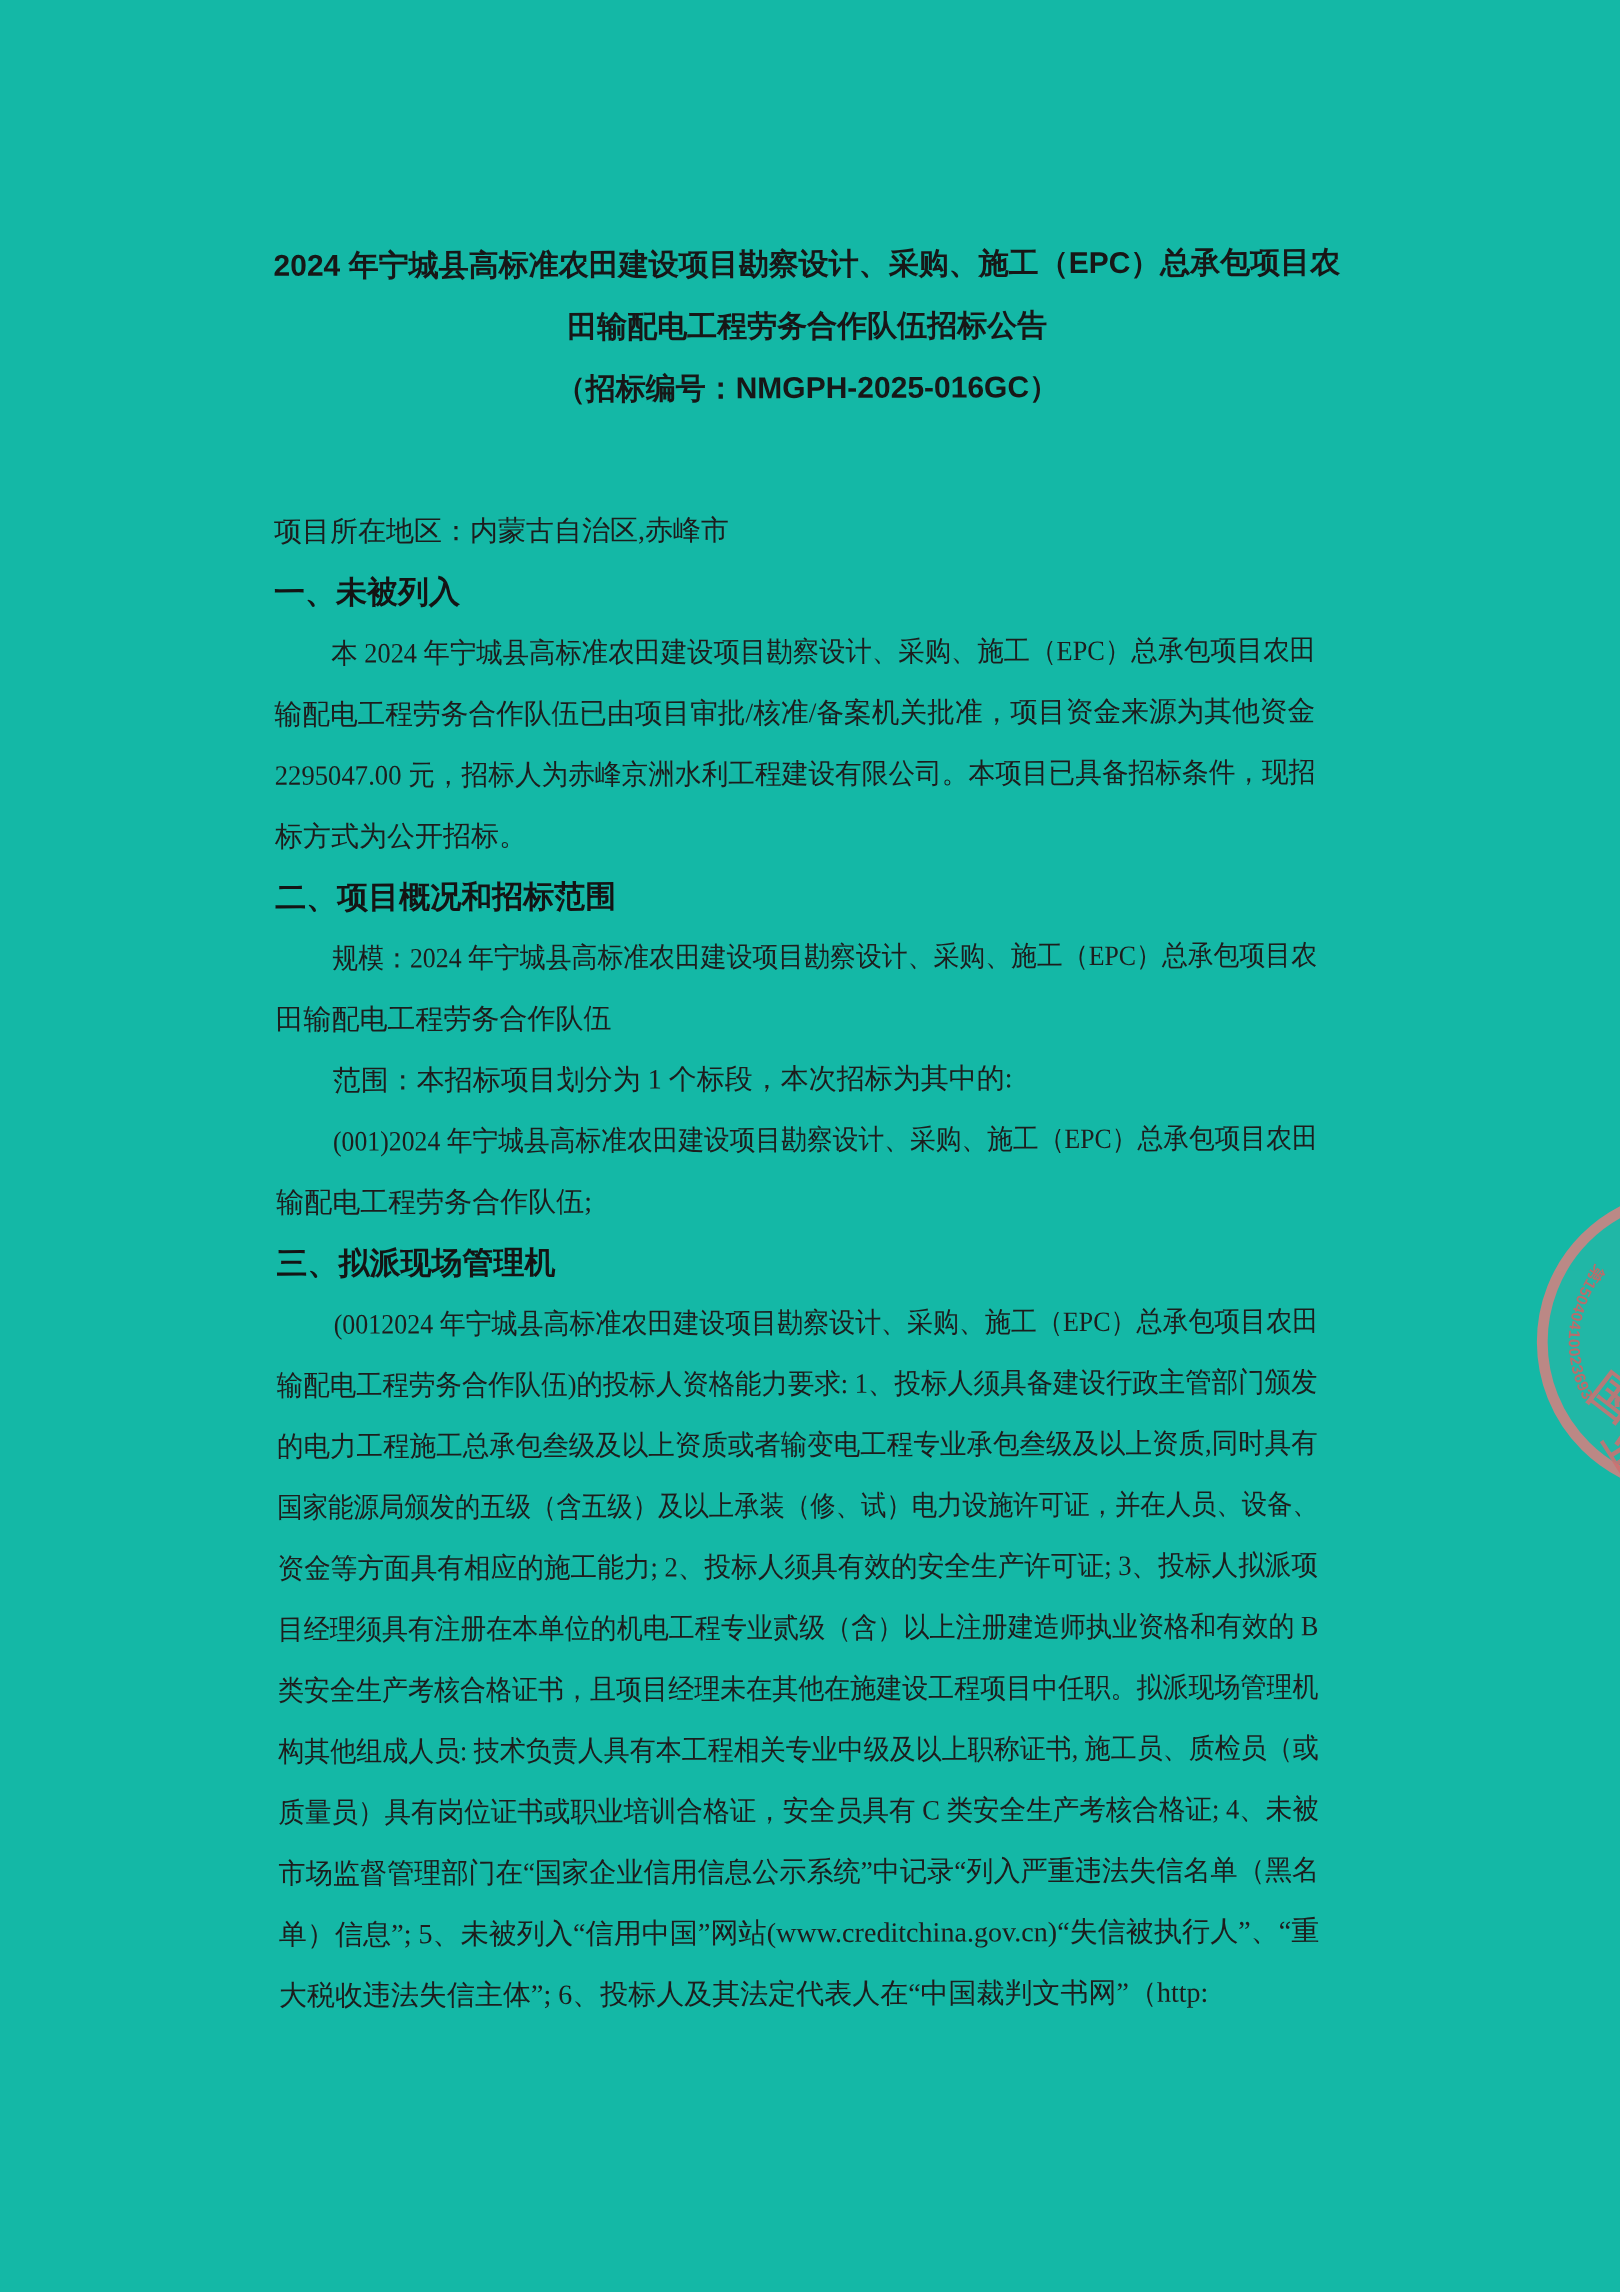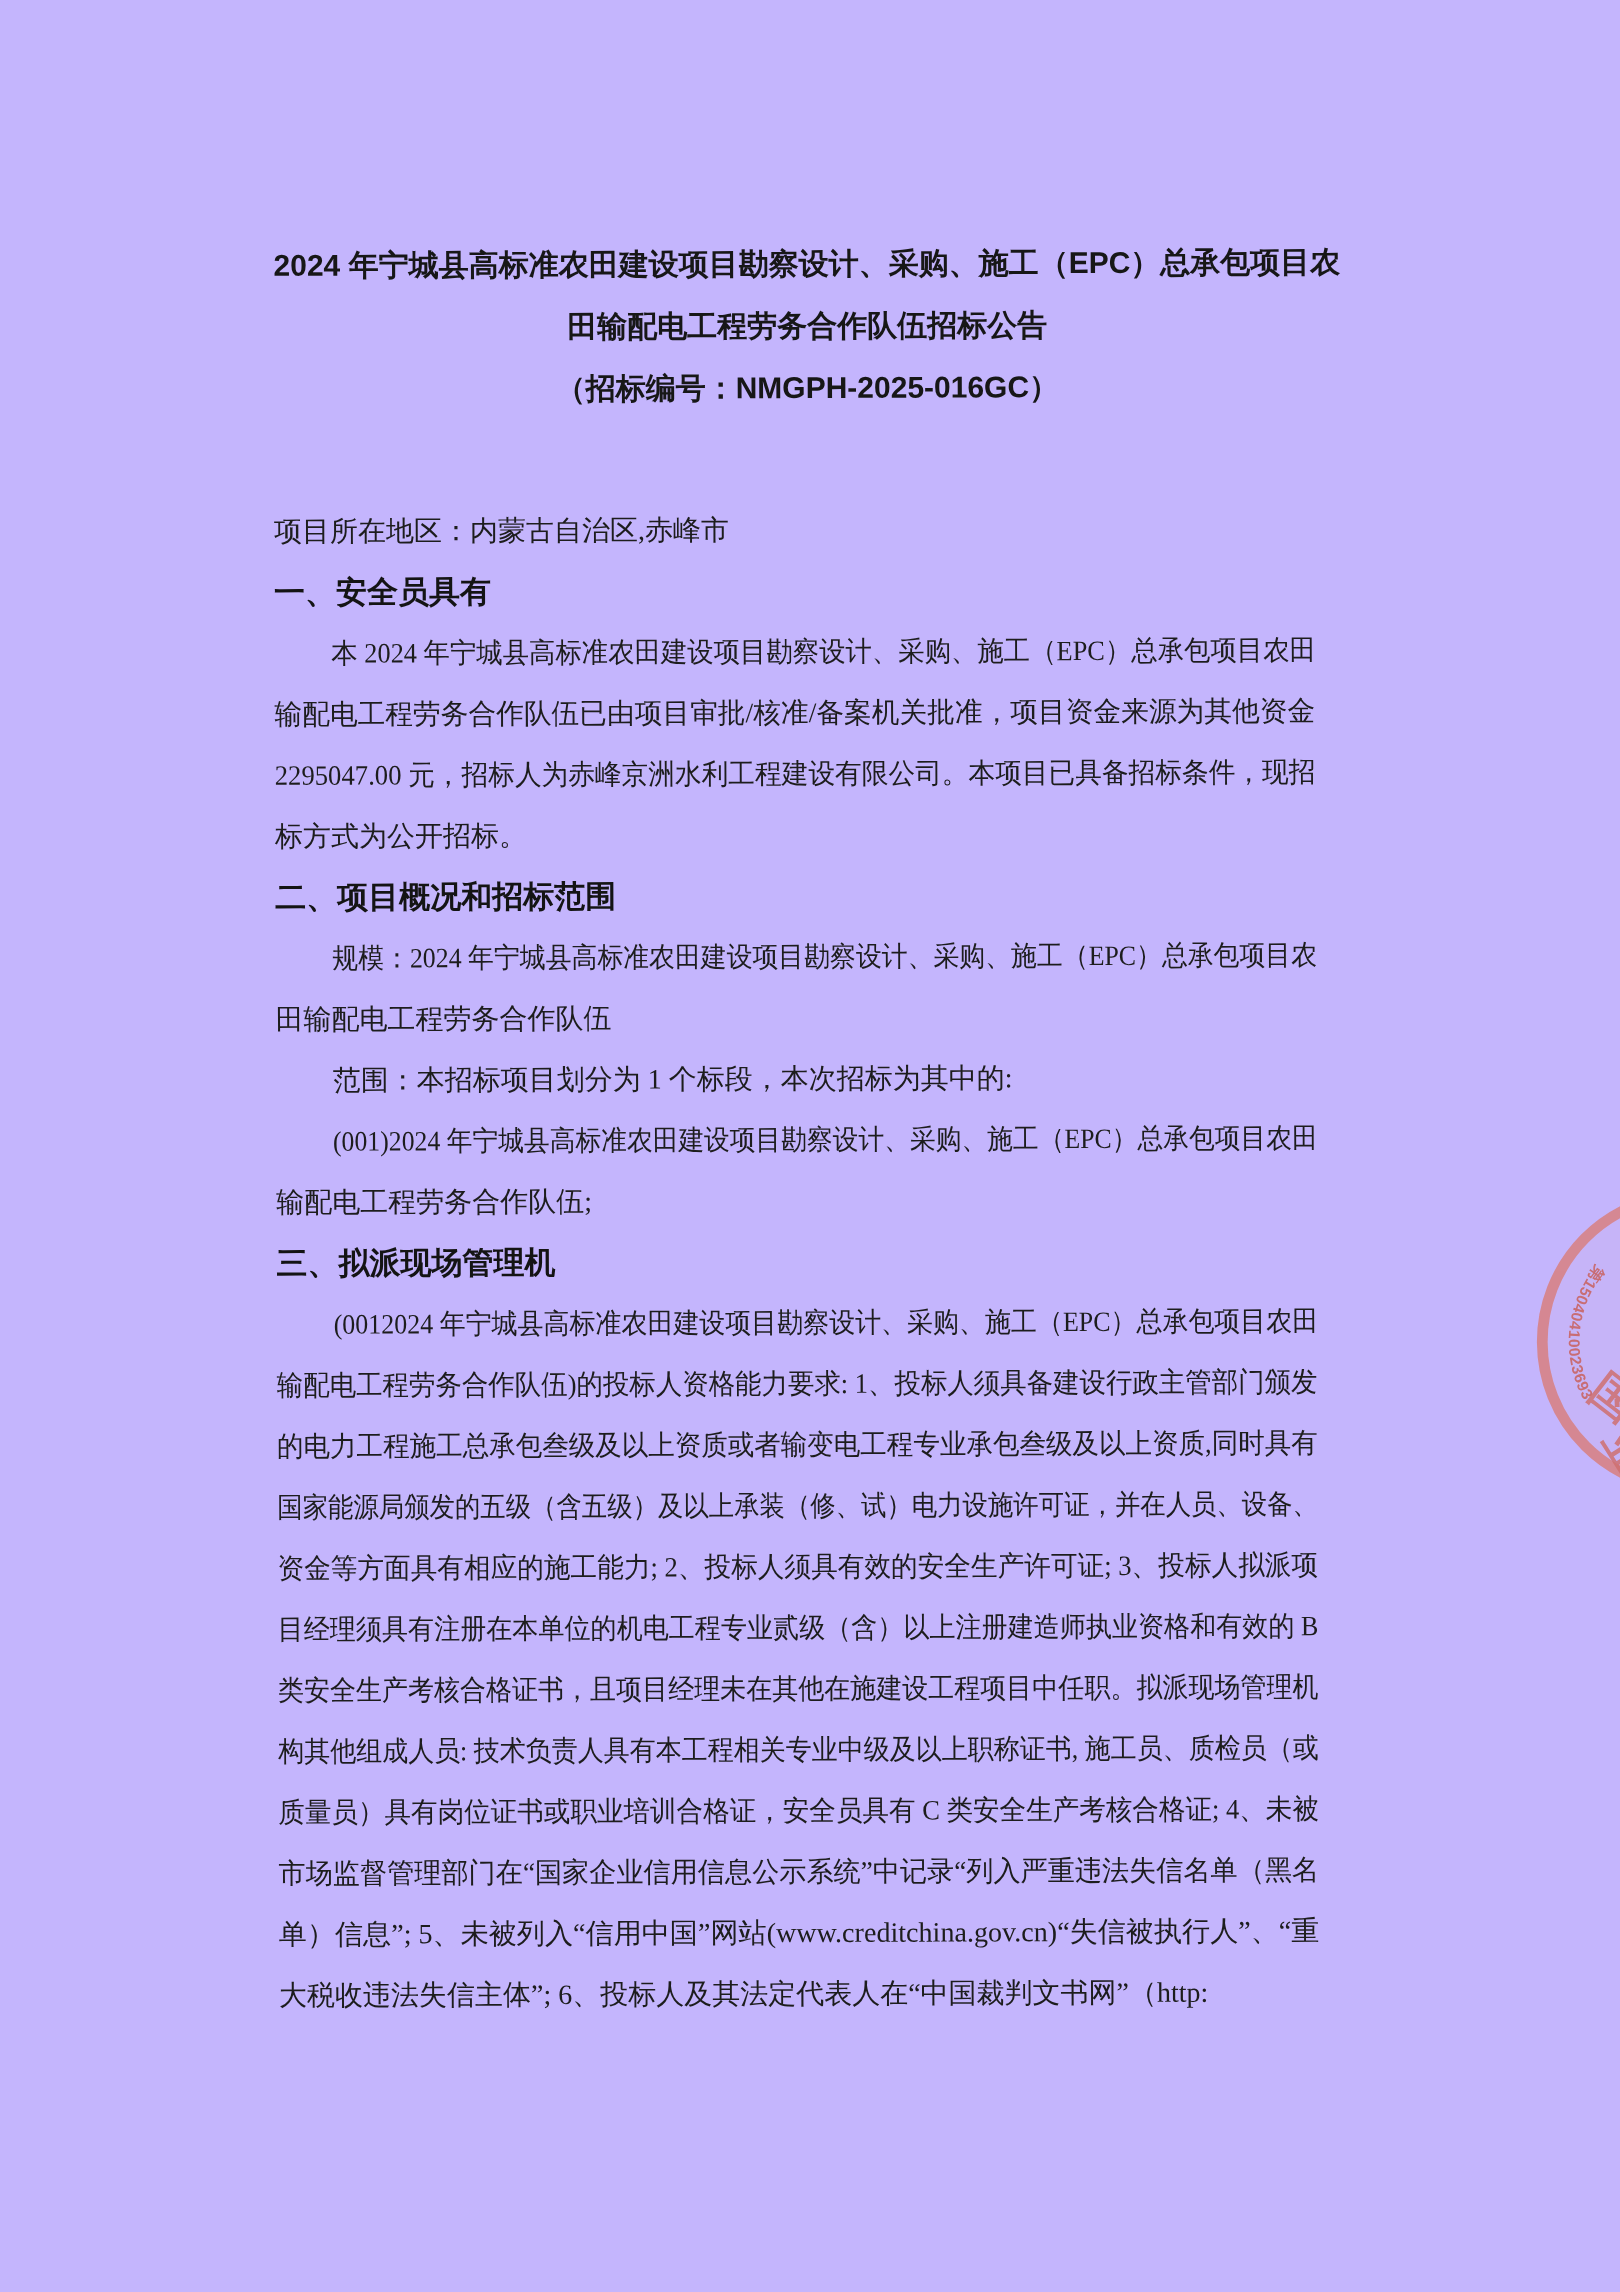--- a/index.html
+++ b/index.html
@@ -1,19 +1,19 @@
 <!DOCTYPE html>
 <html><head>
 <meta charset="utf-8">
 <style>
   html,body{margin:0;padding:0;background:#ffffff;}
   .page{
     position:relative;
     width:1620px;height:2293px;
-    background:#c4b5fd;
+    background:#14b8a6;
     overflow:hidden;
     color:#1d1d1d;
   }
   .sheet{
     position:absolute;left:0;top:0;width:1620px;height:2293px;
     transform:rotate(-0.2deg);
     transform-origin:810px 1147px;
   }
   .title-block{
     position:absolute;left:0;top:233px;width:1620px;
@@ -53,21 +53,21 @@
   <div class="sheet">
 
     <div class="title-block">
       <div class="title-line">2024 年宁城县高标准农田建设项目勘察设计、采购、施工（EPC）总承包项目农</div>
       <div class="title-line">田输配电工程劳务合作队伍招标公告</div>
       <div class="title-line">（招标编号：NMGPH-2025-016GC）</div>
     </div>
 
     <div class="body-block">
       <div class="line"><span class="t">项目所在地区：内蒙古自治区,赤峰市</span></div>
-      <div class="line heading"><span class="t">一、安全员具有</span></div>
+      <div class="line heading"><span class="t">一、未被列入</span></div>
       <div class="line indent"><span class="t fit" style="transform: scaleX(0.9419);">本 2024 年宁城县高标准农田建设项目勘察设计、采购、施工（EPC）总承包项目农田</span></div>
       <div class="line"><span class="t fit" style="transform: scaleX(0.9896);">输配电工程劳务合作队伍已由项目审批/核准/备案机关批准，项目资金来源为其他资金</span></div>
       <div class="line"><span class="t fit" style="transform: scaleX(0.953);">2295047.00 元，招标人为赤峰京洲水利工程建设有限公司。本项目已具备招标条件，现招</span></div>
       <div class="line"><span class="t">标方式为公开招标。</span></div>
       <div class="line heading"><span class="t">二、项目概况和招标范围</span></div>
       <div class="line indent"><span class="t fit" style="transform: scaleX(0.9234);">规模：2024 年宁城县高标准农田建设项目勘察设计、采购、施工（EPC）总承包项目农</span></div>
       <div class="line"><span class="t">田输配电工程劳务合作队伍</span></div>
       <div class="line indent"><span class="t">范围：本招标项目划分为 1 个标段，本次招标为其中的:</span></div>
       <div class="line indent"><span class="t fit" style="transform: scaleX(0.9194);">(001)2024 年宁城县高标准农田建设项目勘察设计、采购、施工（EPC）总承包项目农田</span></div>
       <div class="line"><span class="t">输配电工程劳务合作队伍;</span></div>

